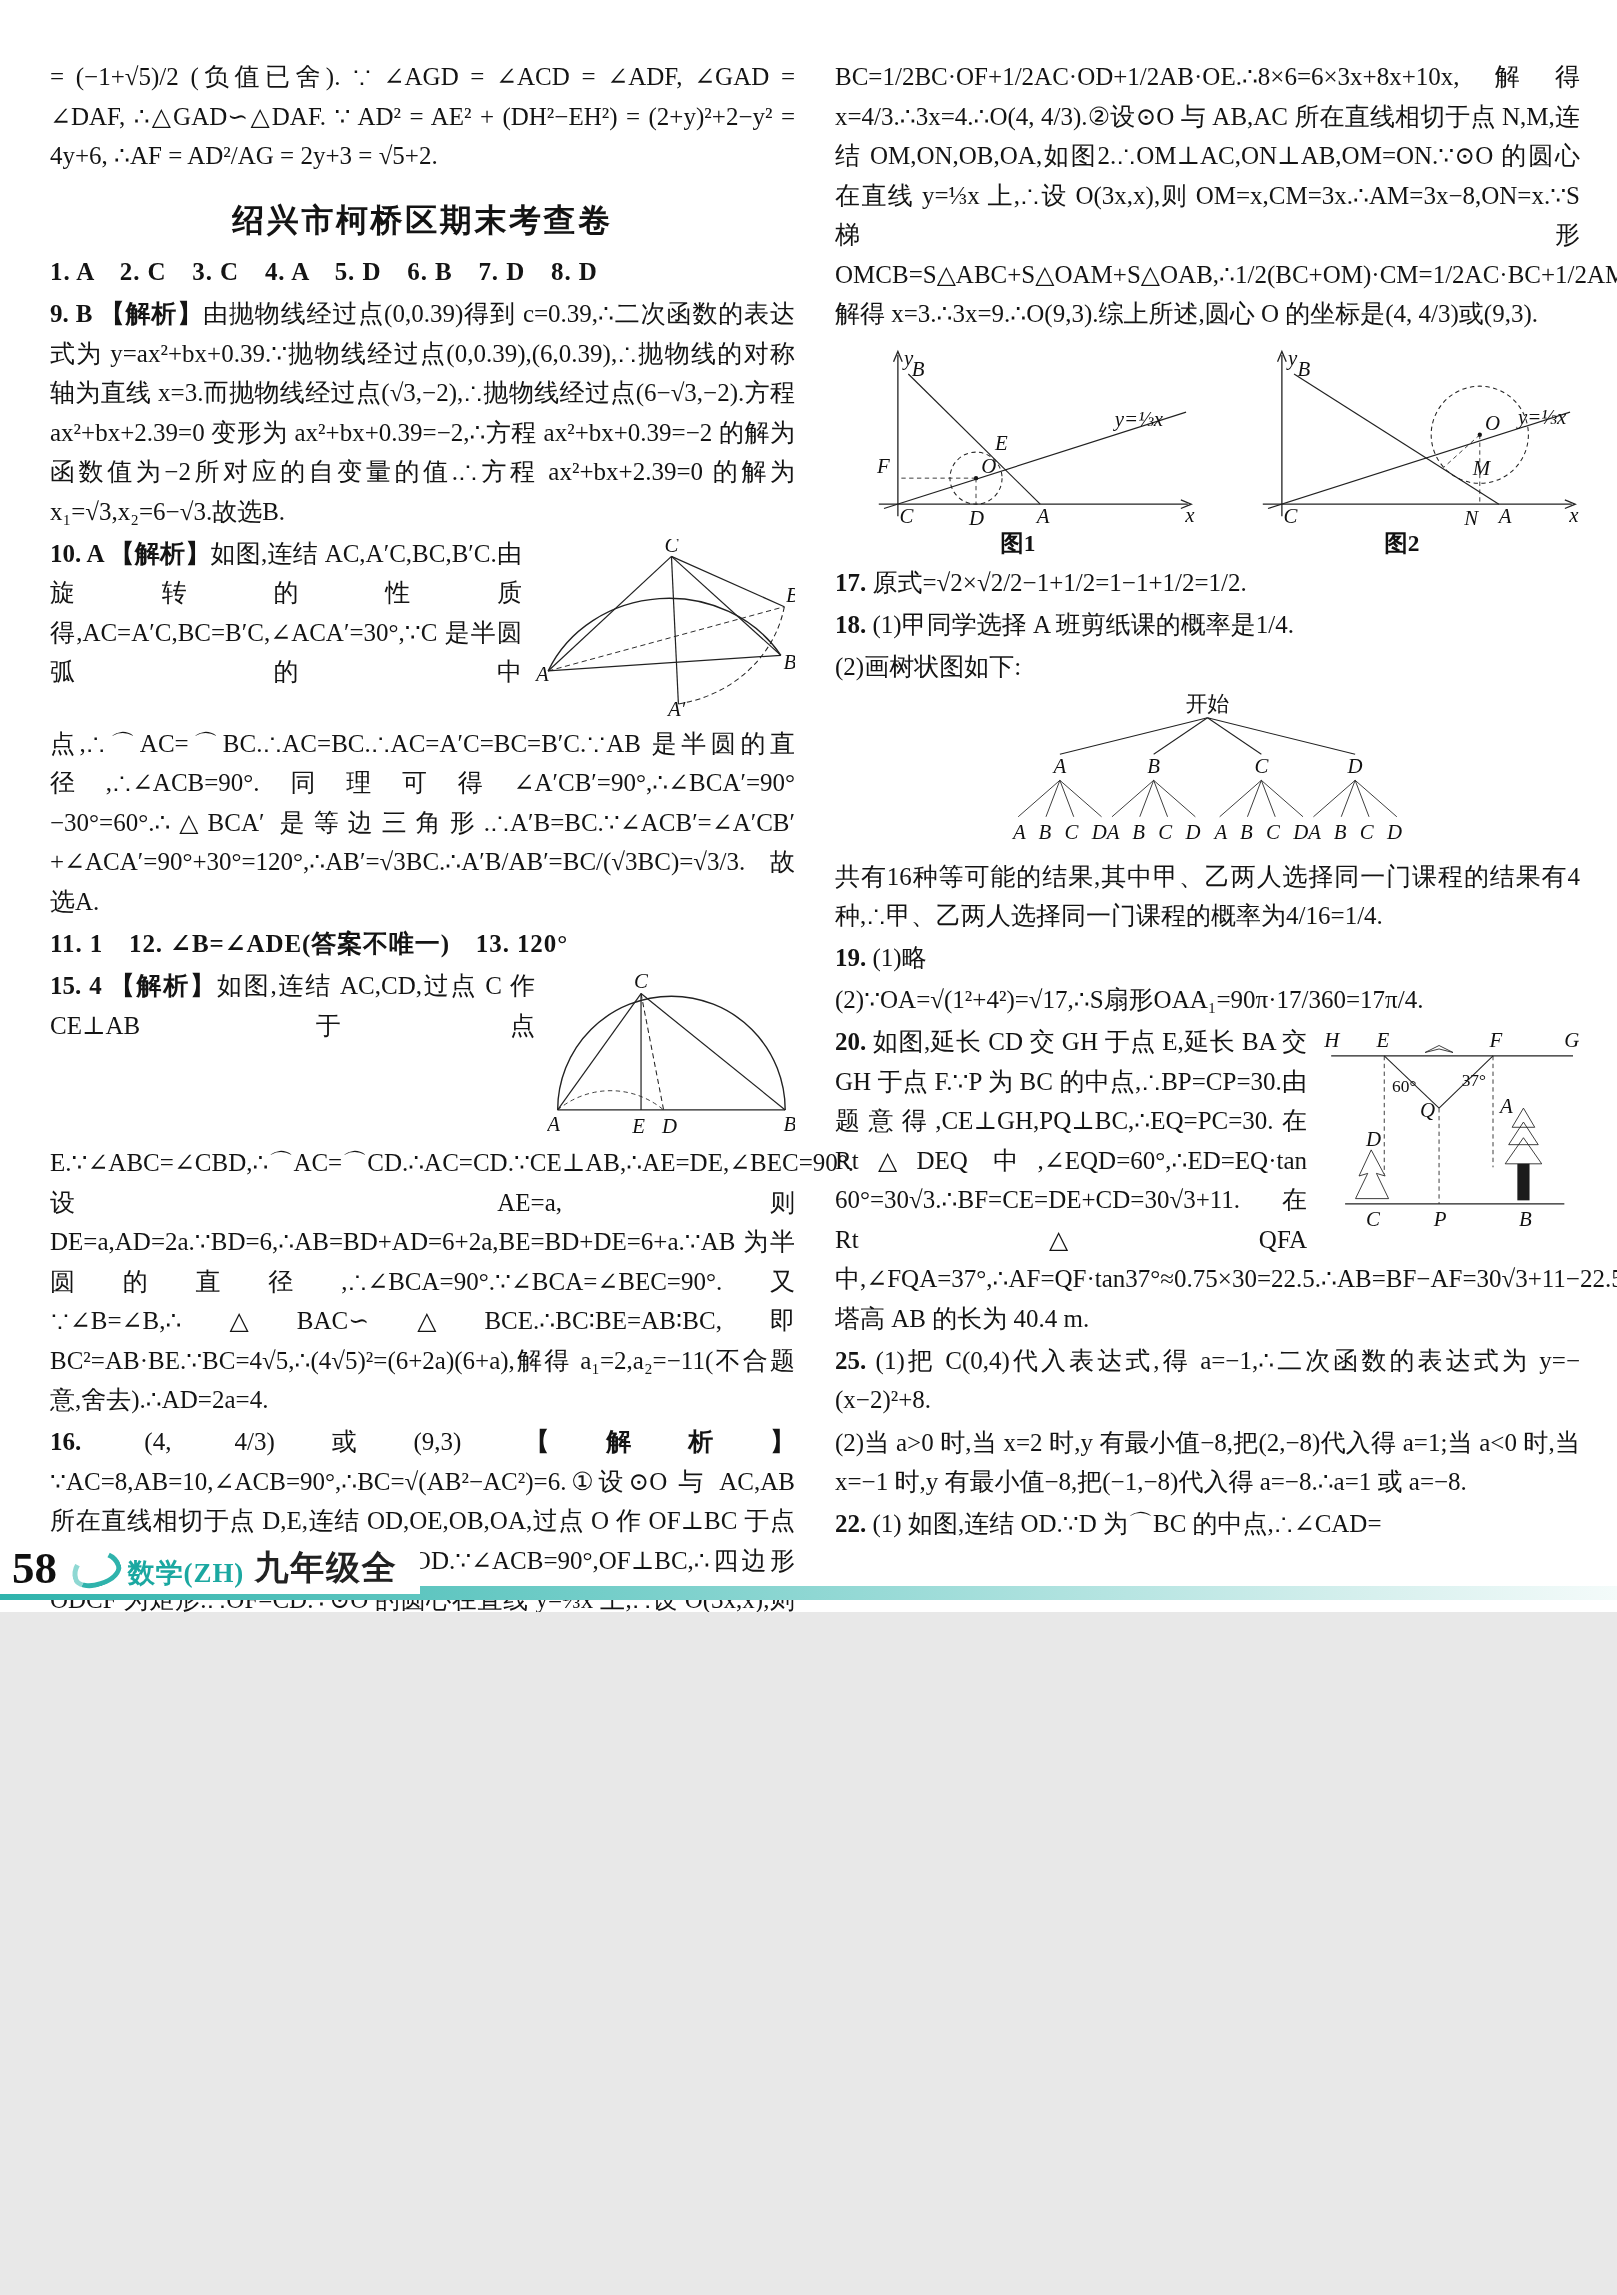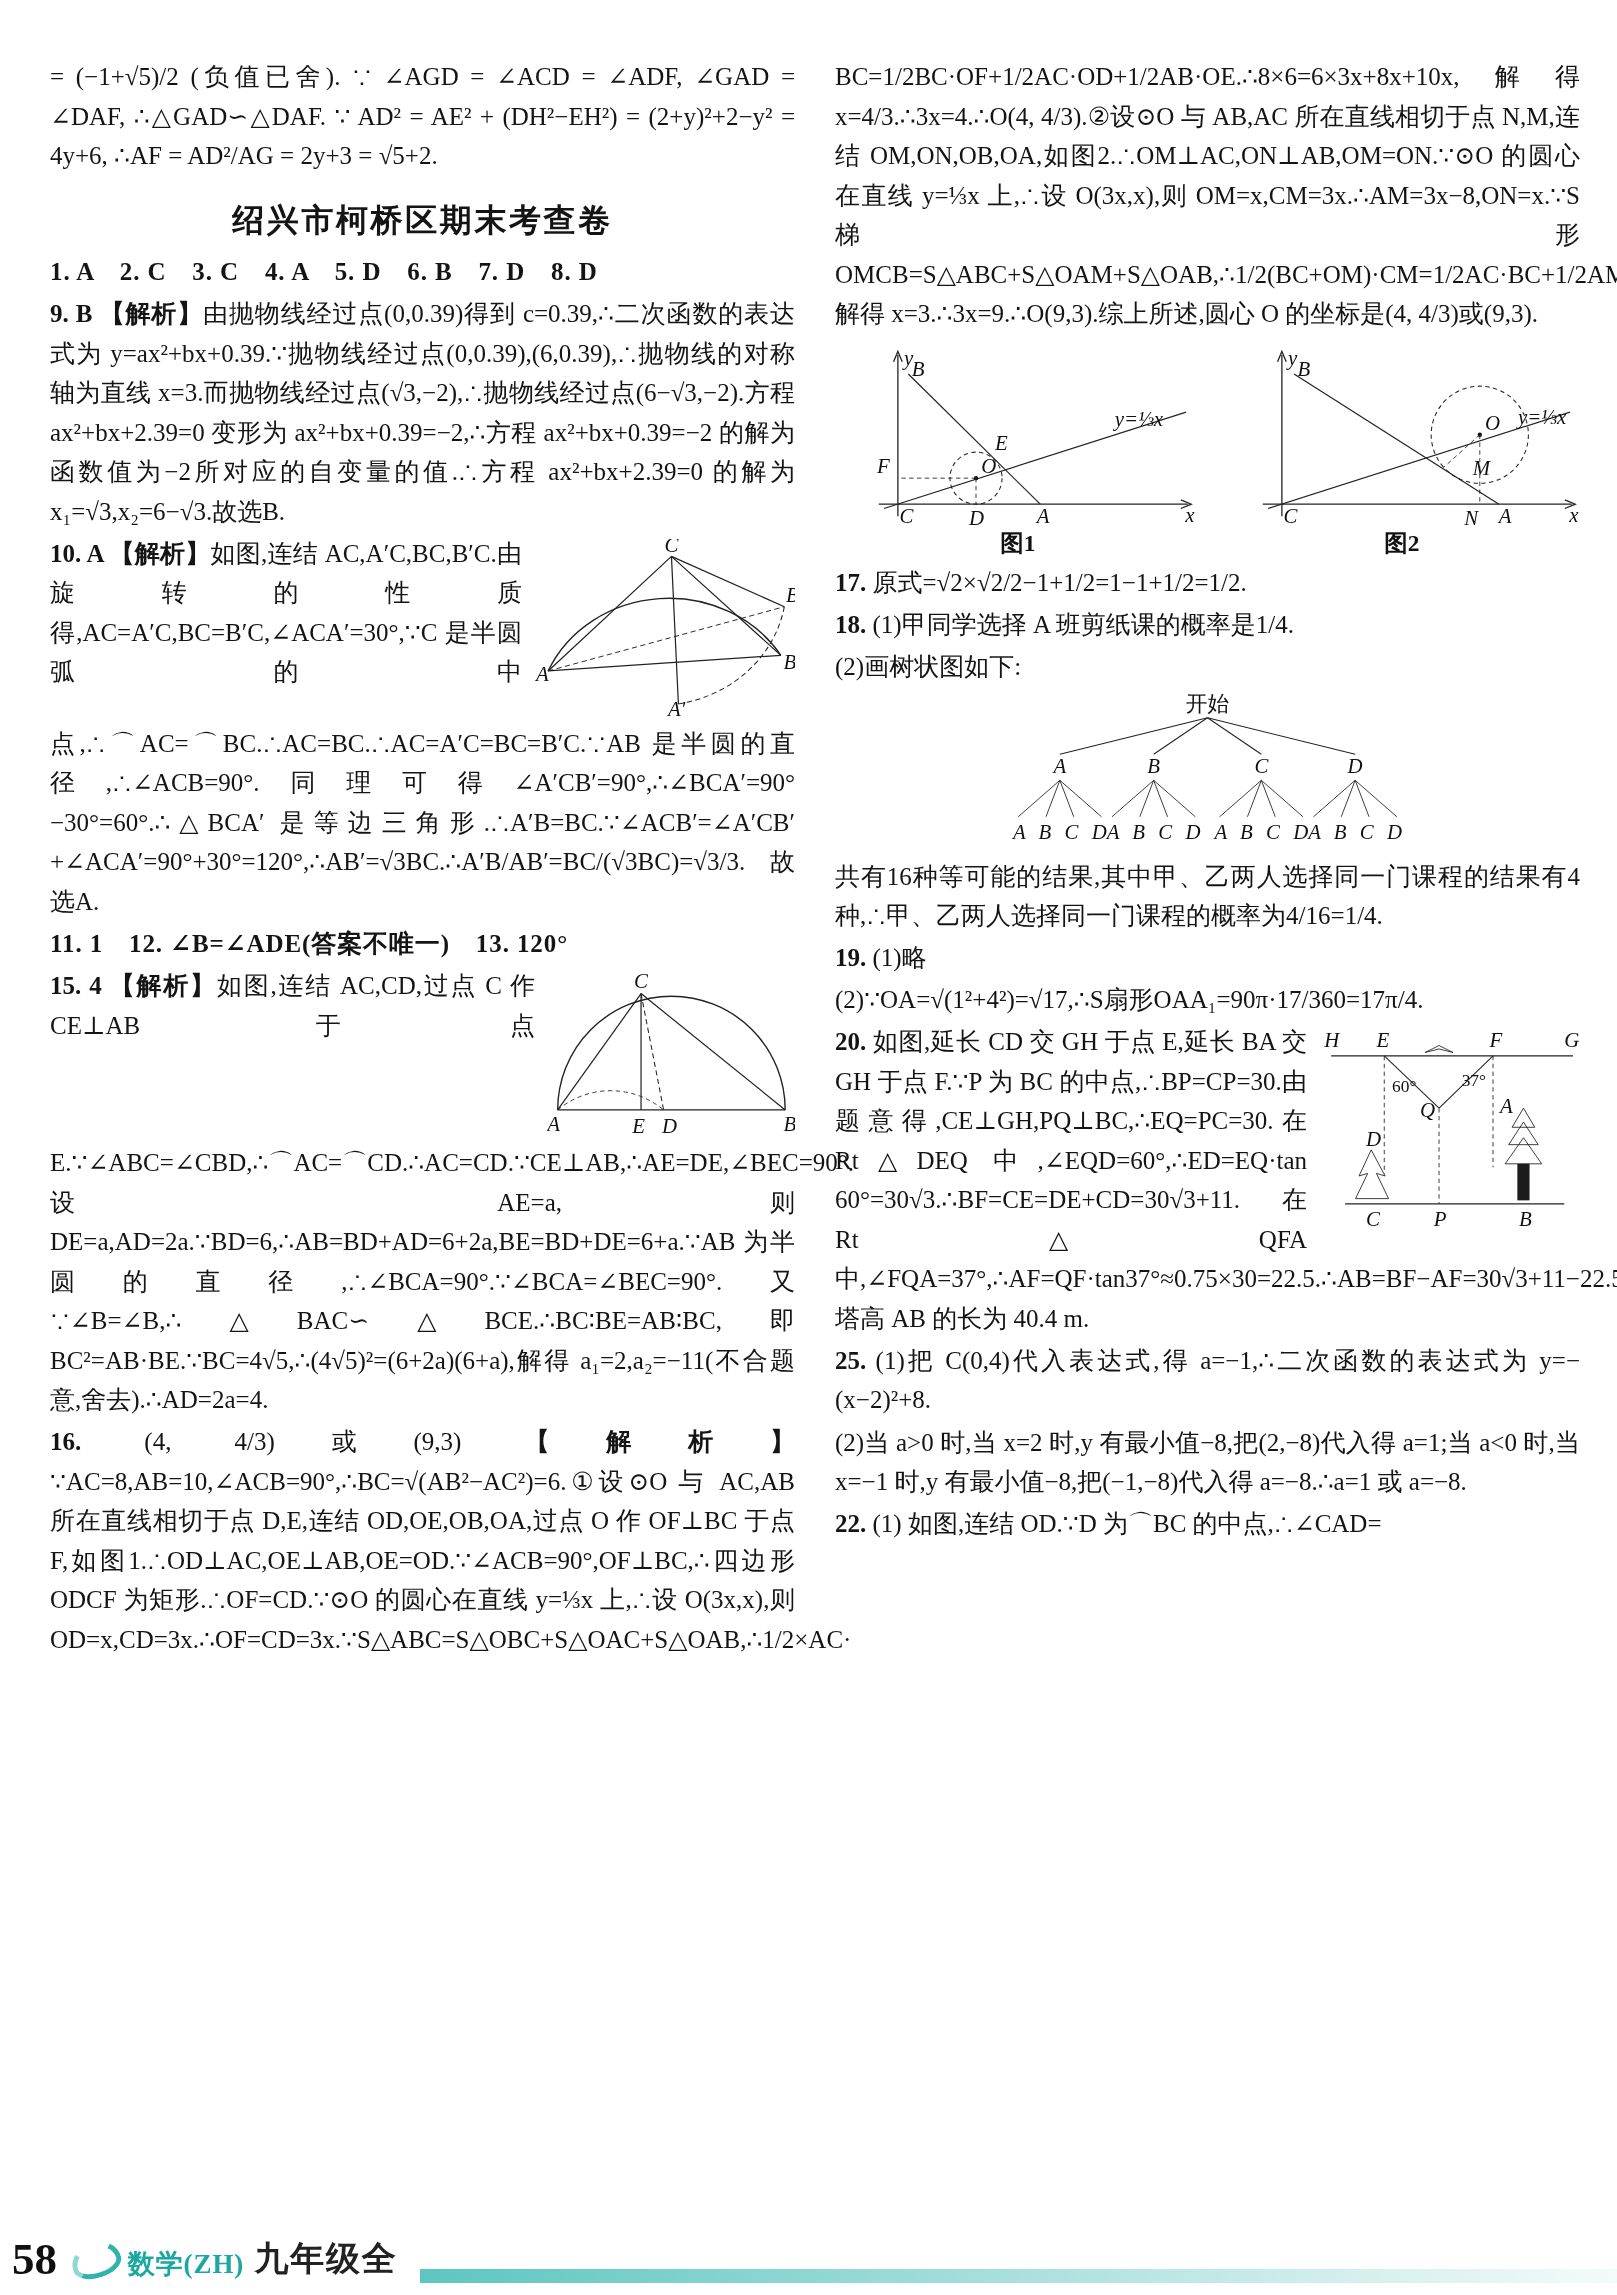--- a/index.html
+++ b/index.html
@@ -1,37 +1,37 @@
 <!DOCTYPE html>
 <html style="font-size:14px"><head>
 <meta charset="utf-8">
 <style>
   html,body{margin:0;padding:0;background:#e8e8e8;}
-  .page{position:relative;width:1617px;height:2295px;background:#ffffff;margin:0 auto;
+  .page{position:relative;width:1617px;height:1612px;background:#ffffff;margin:0 auto;
         font-family:"Liberation Serif","DejaVu Serif",serif;color:#141414;overflow:hidden;}
   .content{display:flex;gap:40px;padding:57px 43px 0 50px;}
   .col{width:745px;font-size:25px;line-height:1.58;text-align:justify;}
   .para{margin:0 0 2.6px 0;}
   .qhead{font-weight:bold;}
   .qans{font-weight:normal;}
   .section-title{font-size:32px;font-weight:bold;text-align:center;margin:19px 0 7px 0;letter-spacing:2.6px;}
   .answers-row{font-weight:600;letter-spacing:0.9px;}
   .fig-float{float:right;margin:5.2px 0 7px 12px;}
   .figs-row{display:flex;justify-content:space-between;align-items:flex-end;margin:7px 0 5.2px 0;}
   .tree-wrap{text-align:right;margin:3.5px 0 1.7px 0;}
   svg{display:block;}
   svg text{font-family:"Liberation Serif","DejaVu Serif",serif;font-style:italic;font-size:24px;fill:#111;}
   svg text.cap{font-style:normal;font-size:27px;font-weight:bold;}
   svg text.cn{font-style:normal;font-size:25px;}
   svg text.small{font-size:20px;font-style:normal;}
   svg line,svg path{stroke:#222;fill:none;}
   .footer{position:absolute;left:0;bottom:0;width:100%;height:75px;}
   .footer-bar{position:absolute;left:0;bottom:12px;width:100%;height:14px;
               background:linear-gradient(90deg,#2fb3ac 0%,#6fccc7 35%,#d7f0ee 85%,#f4fbfa 100%);}
-  .footer-left{position:absolute;left:0;bottom:10px;display:flex;align-items:flex-end;gap:10.4px;
+  .footer-left{position:absolute;left:0;bottom:18px;display:flex;align-items:flex-end;gap:10.4px;
                background:#fff;padding:0 22.6px 3.5px 12px;}
   .page-num{font-size:45px;font-weight:bold;line-height:1;color:#101010;}
   .swoosh{width:50px;height:35px;position:relative;}
   .swoosh::before{content:"";position:absolute;left:3.5px;bottom:3.5px;width:40px;height:26px;
                   border-radius:50% 50% 50% 50%/60% 60% 40% 40%;
                   border:5.2px solid #2fb3ac;border-top-color:transparent;border-left-color:#8fd8d3;transform:rotate(-18deg);}
   .subject{font-size:27px;font-weight:bold;color:#1ba8a1;letter-spacing:0.9px;}
   .grade{font-size:34px;font-weight:bold;color:#222;letter-spacing:1.7px;}
 </style>
 </head>

